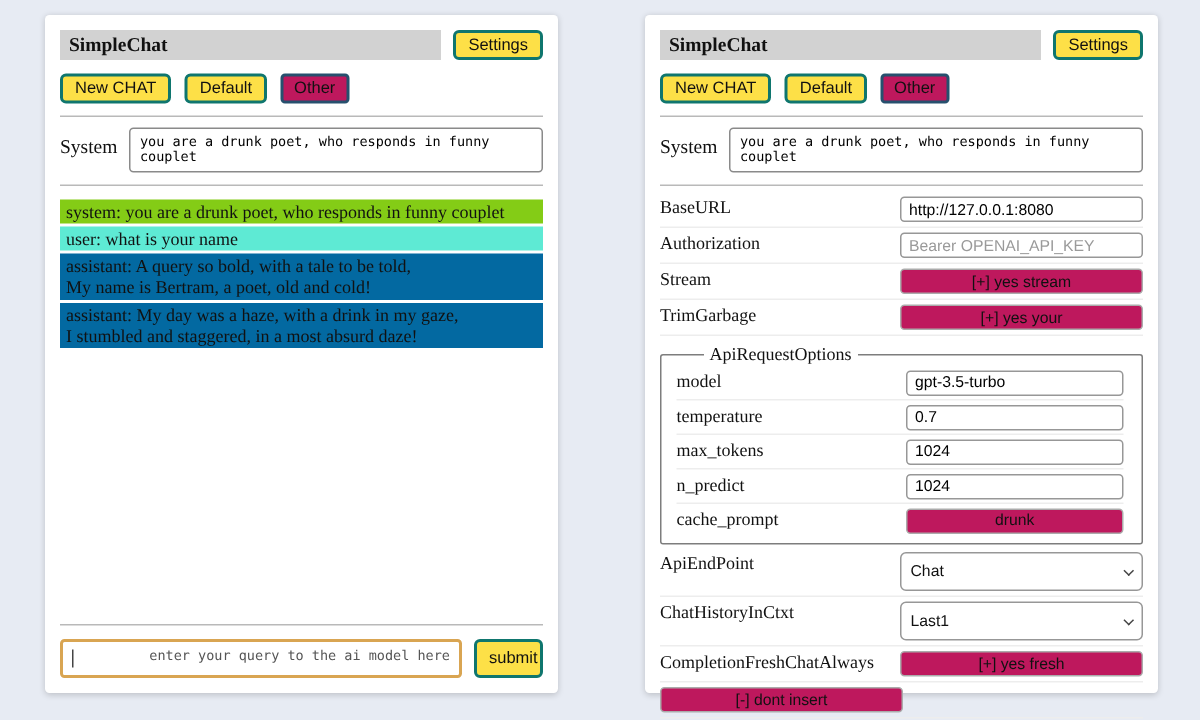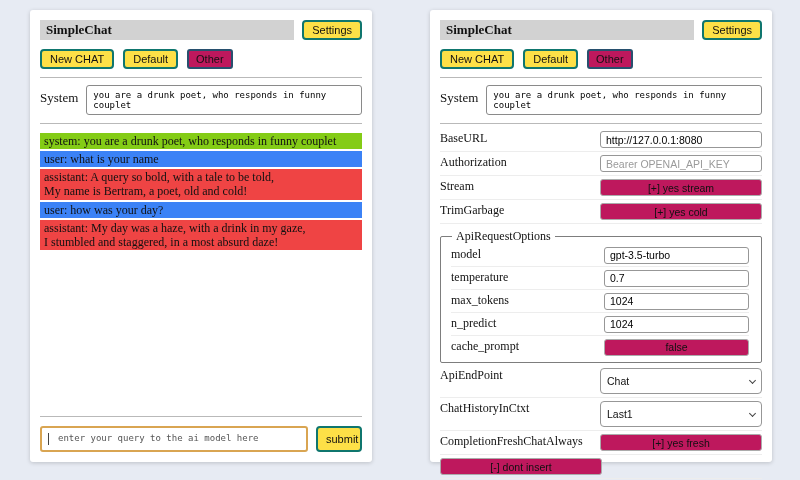--- a/index.html
+++ b/index.html
@@ -41,29 +41,29 @@
   textarea { resize: none; outline: none; }
   .system-input {
     flex: 1; height: 30px;
     border: 1px solid #8a8a8a; border-radius: 3px;
     font-family: "DejaVu Sans Mono", monospace; font-size: 9px;
     padding: 4px 6px; color: #000;
   }
   .messages { margin-top: 5px; }
   .msg { font-size: 12px; line-height: 1.18; padding: 1px 4px; margin-bottom: 2px; white-space: pre-line; }
   .msg-system { background: #84cc16; }
-  .msg-user { background: #3b82f6; }
-  .msg-assistant { background: #ef4444; }
+  .msg-user { background: #5eead4; }
+  .msg-assistant { background: #0369a1; }
   .spacer { flex: 1; }
   .query-row { display: flex; gap: 8px; margin-top: 5px; position: relative; }
   .query-input {
     flex: 1; height: 26px;
     border: 2px solid #b3b3b3; border-radius: 3px;
     font-family: "DejaVu Sans Mono", monospace; font-size: 9px;
-    padding: 5px 16px; color: #333; background: #fff;
+    padding: 5px 6px; color: #333; background: #fff; text-align: right;
   }
   .query-input::placeholder { color: #555; opacity: 1; }
   .panel-left .query-input { border-color: #d9a552; }
   .caret { position: absolute; left: 8px; top: 7px; width: 1px; height: 12px; background: #444; }
   .submit-btn { width: 46px; }
   
   .srow {
     display: flex; justify-content: space-between; align-items: flex-start;
     padding: 3px 0;
     border-bottom: 1px solid #ededed;
@@ -97,21 +97,21 @@
     width: 5px; height: 5px;
     border-right: 1.5px solid #444; border-bottom: 1.5px solid #444;
     transform: rotate(45deg);
     margin-top: -2px;
   }
   fieldset.aro {
     border: 1px solid #7d7d7d; border-radius: 2px;
     margin: 5px 0 2px;
     padding: 0 12px 4px 10px;
   }
-  fieldset.aro legend { font-size: 12px; padding: 0 4px; margin-left: 1px; }
+  fieldset.aro legend { font-size: 12px; padding: 0 4px; margin-left: 18px; }
   fieldset.aro .srow { padding: 2.5px 0; }
   fieldset.aro .input-setting, fieldset.aro .toggle-btn { width: 145px; }
 </style>
 </head>
 <body>
 
 <div class="panel panel-left">
   <div class="header">
     <div class="titlebar">SimpleChat</div>
     <button class="btn">Settings</button>
@@ -125,21 +125,20 @@
   <div class="system-row">
     <label>System</label>
     <textarea class="system-input" spellcheck="false" style="">you are a drunk poet, who responds in funny couplet</textarea>
   </div>
   <hr class="sep">
   <div class="messages">
     <div class="msg msg-system">system: you are a drunk poet, who responds in funny couplet</div>
     <div class="msg msg-user">user: what is your name</div>
     <div class="msg msg-assistant">assistant: A query so bold, with a tale to be told,
 My name is Bertram, a poet, old and cold!</div>
-    <div class="msg msg-user">user: how was your day?</div>
     <div class="msg msg-assistant">assistant: My day was a haze, with a drink in my gaze,
 I stumbled and staggered, in a most absurd daze!</div>
   </div>
   <div class="spacer"></div>
   <hr class="sep">
   <div class="query-row">
     <textarea class="query-input" spellcheck="false" placeholder="enter your query to the ai model here" style=""></textarea>
     <span class="caret"></span>
     <button class="btn submit-btn">submit</button>
   </div>
@@ -169,21 +168,21 @@
   <div class="srow">
     <span class="lbl">Authorization</span>
     <input class="input-setting" placeholder="Bearer OPENAI_API_KEY" style="">
   </div>
   <div class="srow">
     <span class="lbl">Stream</span>
     <button class="toggle-btn">[+] yes stream</button>
   </div>
   <div class="srow">
     <span class="lbl">TrimGarbage</span>
-    <button class="toggle-btn">[+] yes cold</button>
+    <button class="toggle-btn">[+] yes your</button>
   </div>
 
   <fieldset class="aro">
     <legend>ApiRequestOptions</legend>
     <div class="srow">
       <span class="lbl">model</span>
       <input class="input-setting" value="gpt-3.5-turbo" style="">
     </div>
     <div class="srow">
       <span class="lbl">temperature</span>
@@ -192,21 +191,21 @@
     <div class="srow">
       <span class="lbl">max_tokens</span>
       <input class="input-setting" value="1024" style="">
     </div>
     <div class="srow">
       <span class="lbl">n_predict</span>
       <input class="input-setting" value="1024" style="">
     </div>
     <div class="srow">
       <span class="lbl">cache_prompt</span>
-      <button class="toggle-btn">false</button>
+      <button class="toggle-btn">drunk</button>
     </div>
   </fieldset>
 
   <div class="srow">
     <span class="lbl">ApiEndPoint</span>
     <div class="fake-select">
       <span>Chat</span>
       <span class="chev"></span>
     </div>
   </div>

